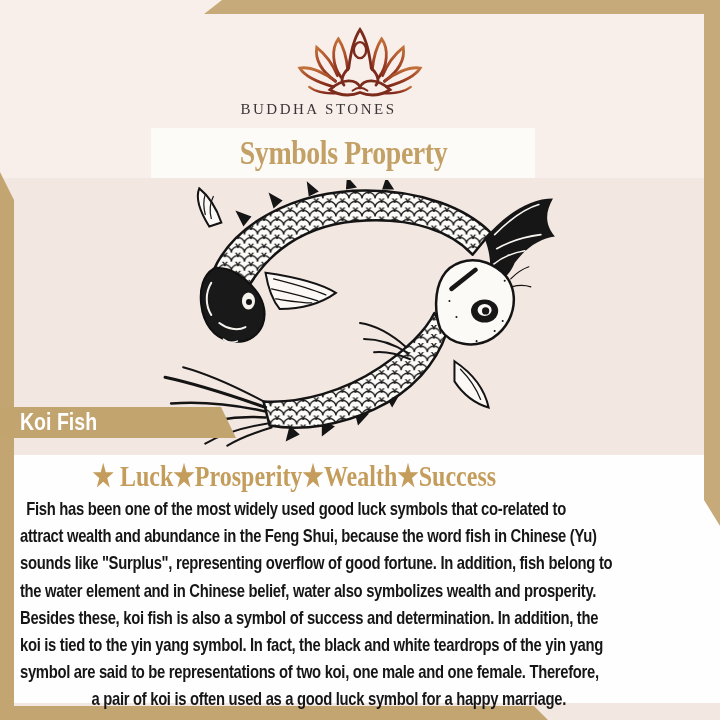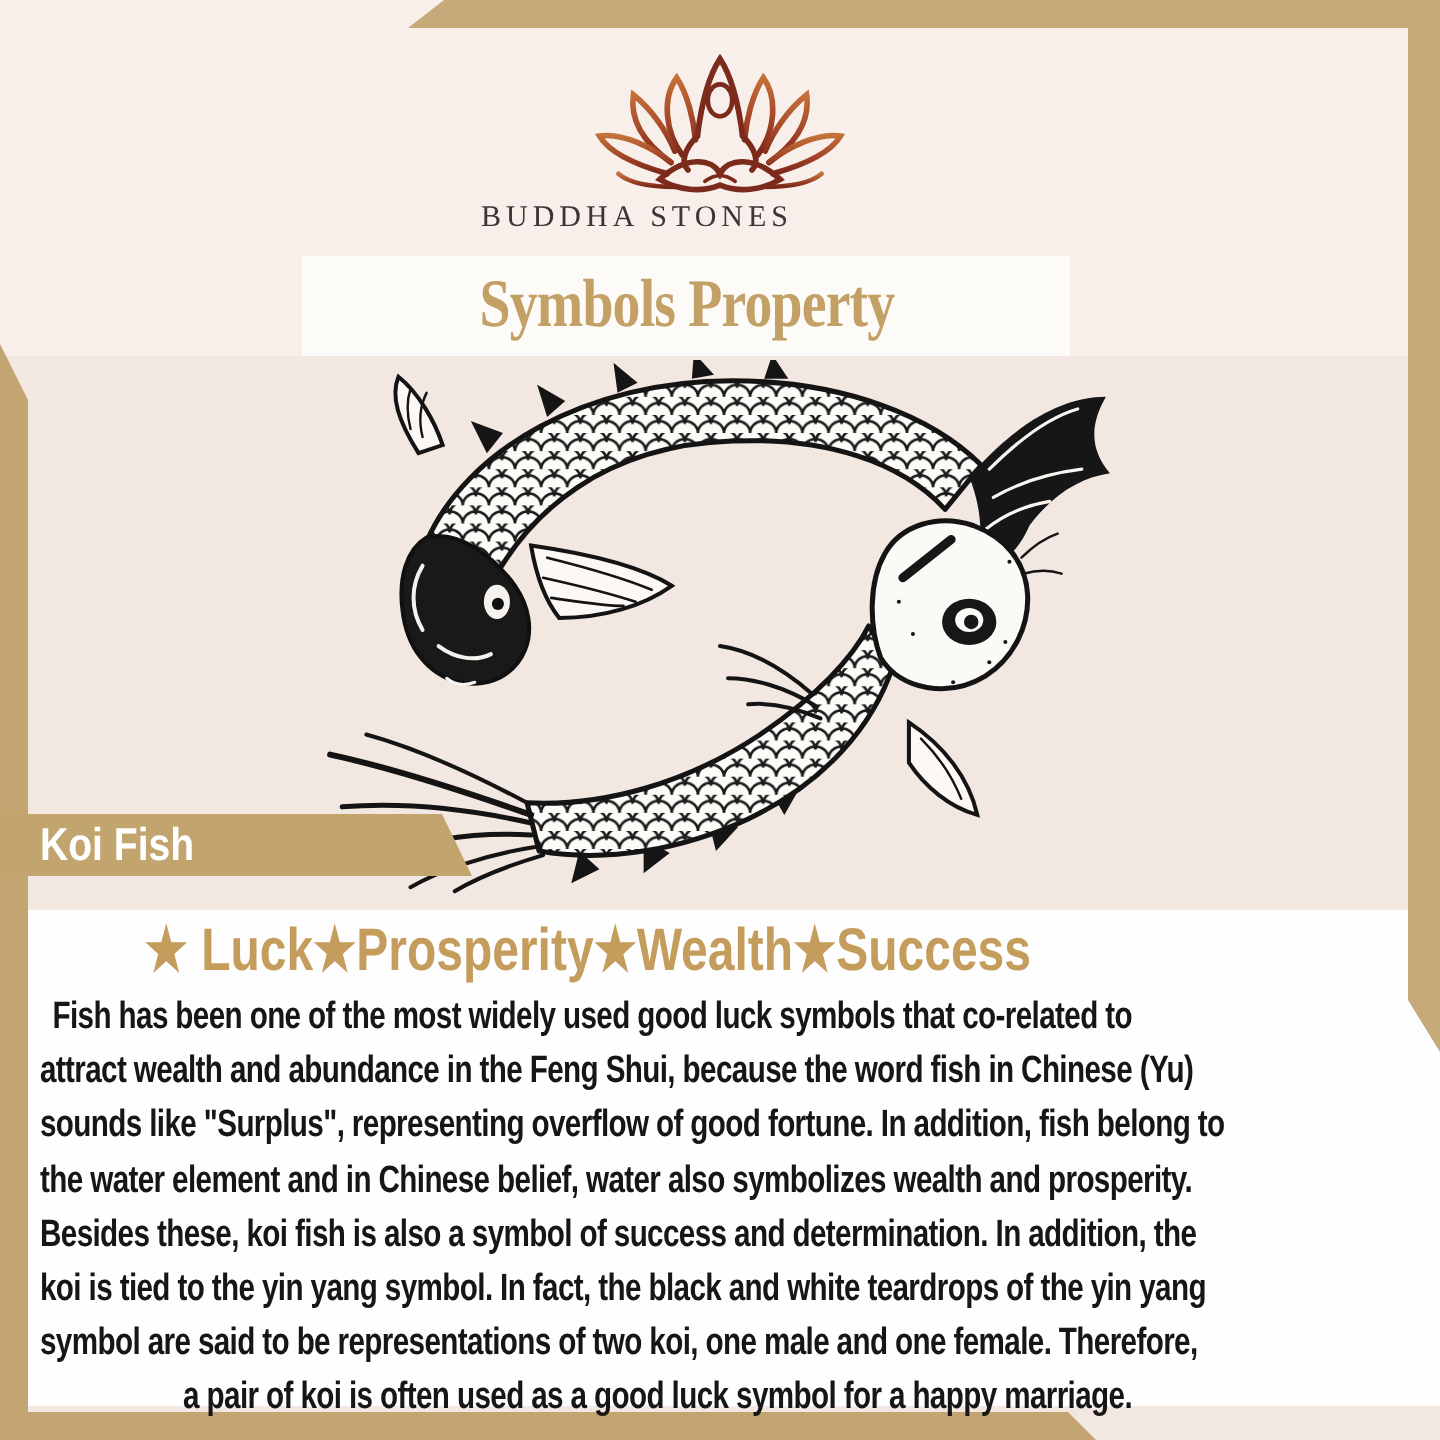--- a/index.html
+++ b/index.html
@@ -24,21 +24,21 @@
   
   .ribbon{position:absolute;left:0;top:0;width:720px;height:720px;pointer-events:none;}
   .ribbon-tr{background:#c7aa7a;clip-path:polygon(222px 0,720px 0,720px 526px,704px 500px,704px 14px,204px 14px);}
   .ribbon-bl{background:#c3a572;clip-path:polygon(0 172px,14px 200px,14px 706px,534px 706px,548px 720px,0 720px);}
   
   .koi-banner{position:absolute;left:0;top:407px;width:236px;height:31px;background:#c2a46f;
     clip-path:polygon(0 0,221px 0,236px 31px,0 31px);display:flex;align-items:center;}
   .koi-text{display:inline-block;white-space:nowrap;margin-left:20px;font-weight:700;font-size:23px;
     line-height:1;color:#ffffff;transform:scaleX(0.85);transform-origin:0 50%;}
   
-  .tagline{position:absolute;left:0;top:459px;width:588px;text-align:center;}
+  .tagline{position:absolute;left:0;top:459px;width:588px;text-align:center;font-family:Liberation Serif, serif;}
   .tagline-inner{display:inline-block;white-space:nowrap;font-weight:700;font-size:30px;line-height:34px;
     color:#c49d5c;transform:scaleX(0.8);}
   
   .para{position:absolute;left:20px;top:495px;width:700px;text-align:right;}
   .pline{white-space:nowrap;font-weight:700;font-size:19px;line-height:27.2px;letter-spacing:-0.4px;
     color:#161616;transform:scaleX(0.78);transform-origin:0 50%;}
 </style>
 </head>
 <body>
 

